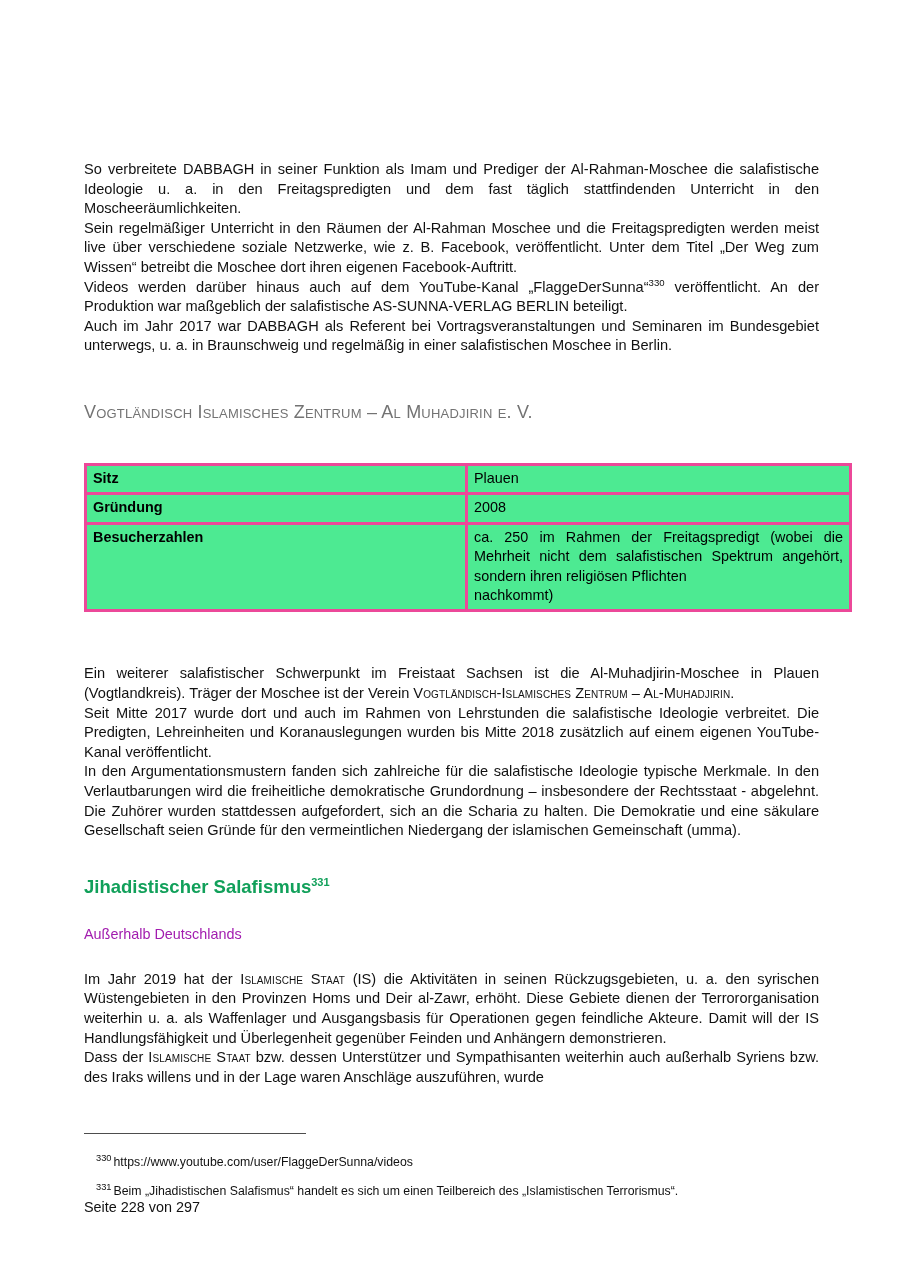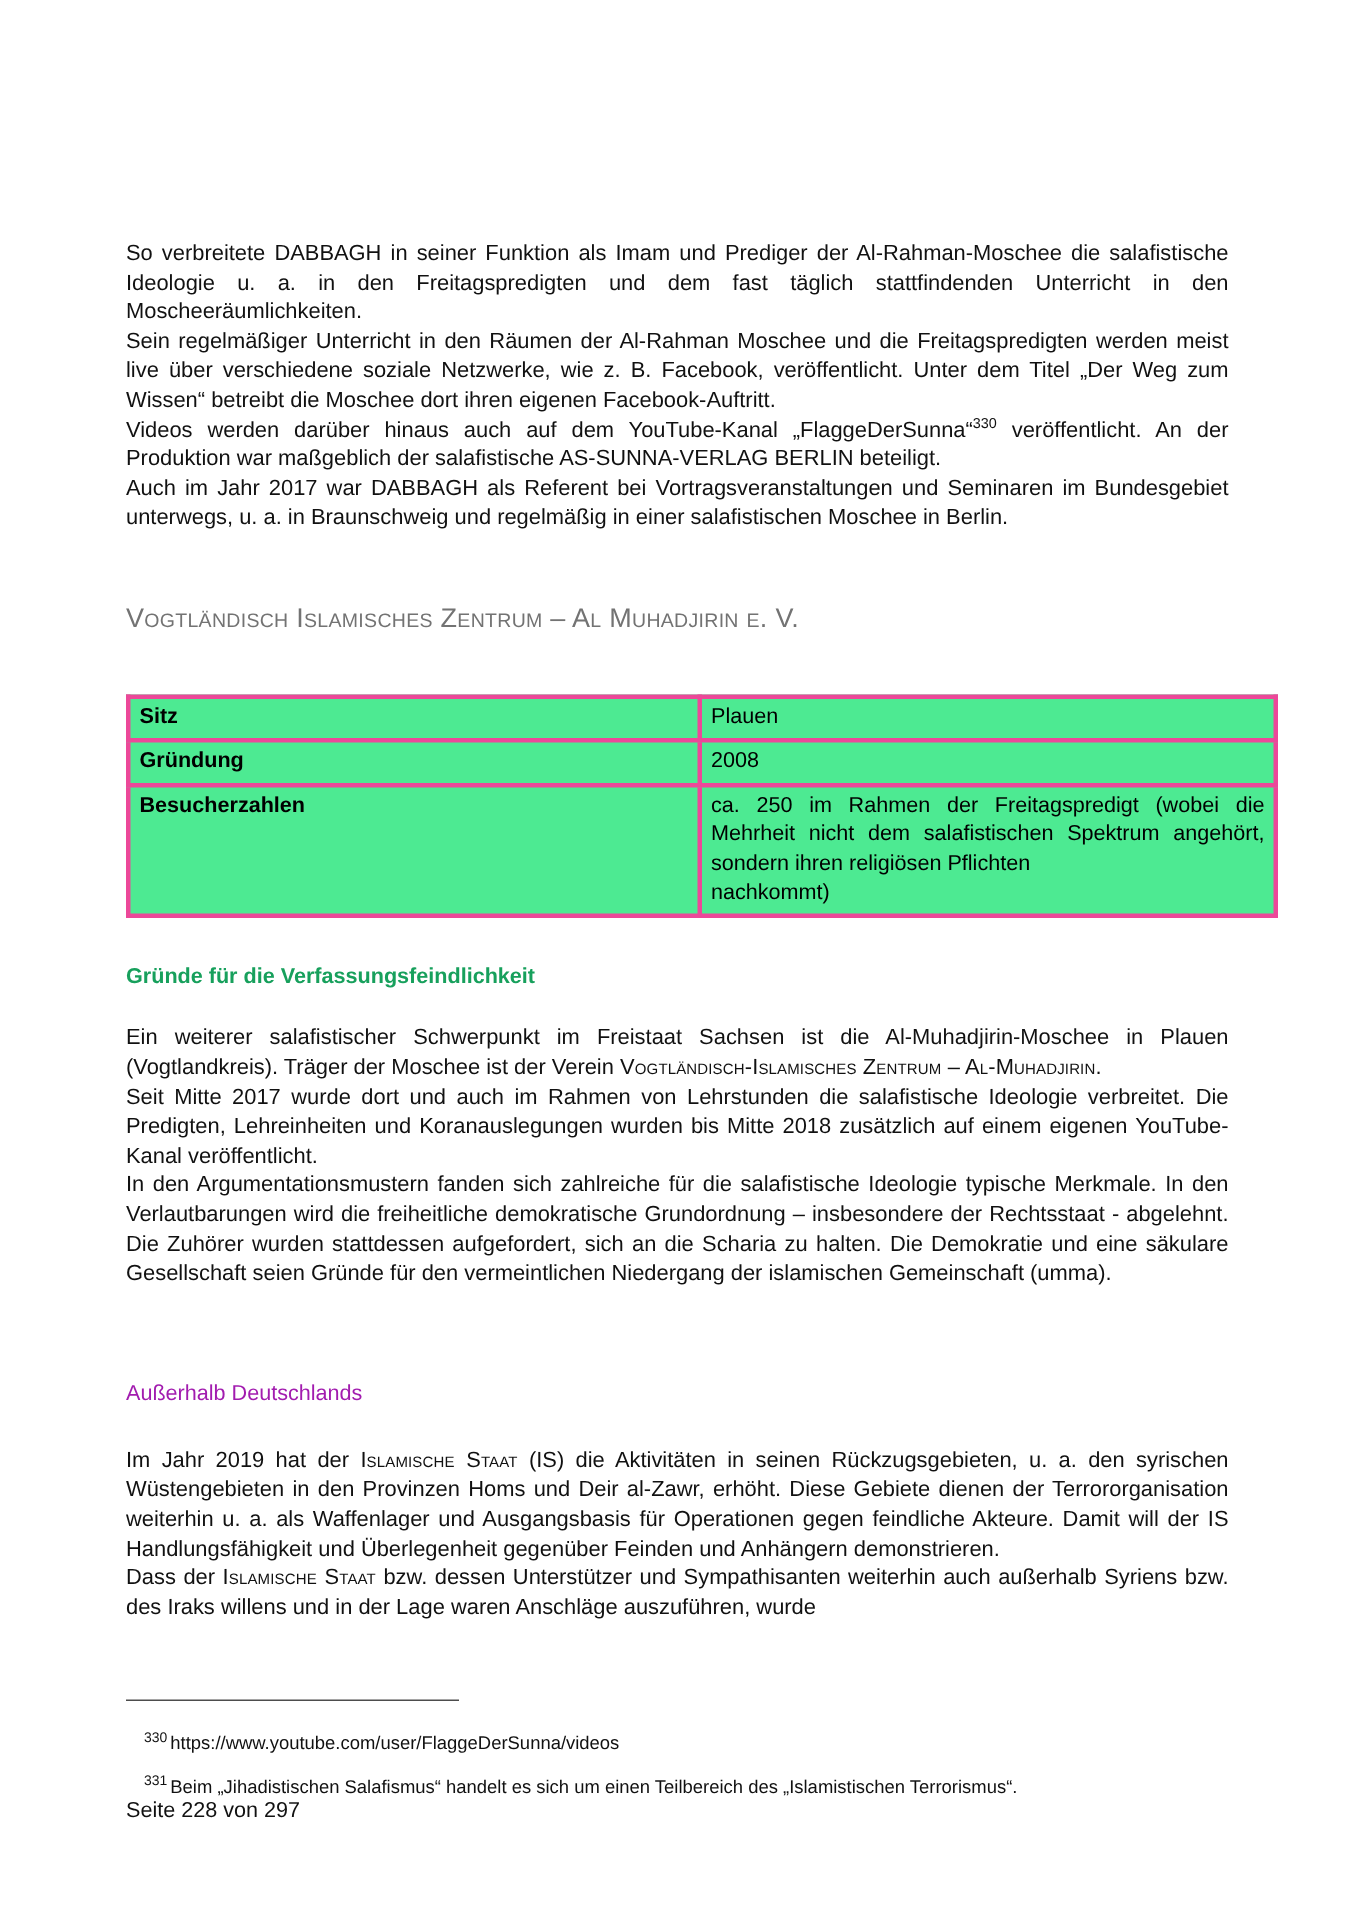--- a/index.html
+++ b/index.html
@@ -193,30 +193,30 @@
         </tr>
         <tr>
           <td class="label">Besucherzahlen</td>
           <td class="value"><span>ca. 250 im Rahmen der Freitagspredigt (wobei die Mehrheit nicht dem salafistischen Spektrum angehört, sondern ihren religiösen Pflichten</span> <span class="lastline">nachkommt)</span></td>
         </tr>
       </tbody>
     </table>
 
     <div class="sp-30"></div>
 
-    <h3 class="h-sub">Gründe für die Verfassungsfeindlichkeit</h3>
 
     <div class="sp-22"></div>
 
     <p class="para"><span>Ein weiterer salafistischer Schwerpunkt im Freistaat Sachsen ist die Al-Muhadjirin-Moschee in Plauen (Vogtlandkreis). Träger der Moschee ist der Verein </span><span class="sc">Vogtländisch-Islamisches Zentrum – Al-Muhadjirin</span><span>.</span></p>
     <p class="para">Seit Mitte 2017 wurde dort und auch im Rahmen von Lehrstunden die salafistische Ideologie verbreitet. Die Predigten, Lehreinheiten und Koranauslegungen wurden bis Mitte 2018 zusätzlich auf einem eigenen YouTube-Kanal veröffentlicht.</p>
     <p class="para">In den Argumentationsmustern fanden sich zahlreiche für die salafistische Ideologie typische Merkmale. In den Verlautbarungen wird die freiheitliche demokratische Grundordnung – insbesondere der Rechtsstaat - abgelehnt. Die Zuhörer wurden stattdessen aufgefordert, sich an die Scharia zu halten. Die Demokratie und eine säkulare Gesellschaft seien Gründe für den vermeintlichen Niedergang der islamischen Gemeinschaft (umma).</p>
 
     <div class="sp-34"></div>
 
+    <h2 class="h-chapter"><span>Jihadistischer Salafismus</span><sup class="fn">331</sup></h2>
 
     <div class="sp-26"></div>
 
     <h3 class="h-sub-light">Außerhalb Deutschlands</h3>
 
     <div class="sp-26"></div>
 
     <p class="para"><span>Im Jahr 2019 hat der </span><span class="sc">Islamische Staat</span><span> (IS) die Aktivitäten in seinen Rückzugsgebieten, u. a. den syrischen Wüstengebieten in den Provinzen Homs und Deir al-Zawr, erhöht. Diese Gebiete dienen der Terrororganisation weiterhin u. a. als Waffenlager und Ausgangsbasis für Operationen gegen feindliche Akteure. Damit will der IS Handlungsfähigkeit und Überlegenheit gegenüber Feinden und Anhängern demonstrieren.</span></p>
     <p class="para"><span>Dass der </span><span class="sc">Islamische Staat</span><span> bzw. dessen Unterstützer und Sympathisanten weiterhin auch außerhalb Syriens bzw. des Iraks willens und in der Lage waren Anschläge auszuführen, wurde</span></p>
 

